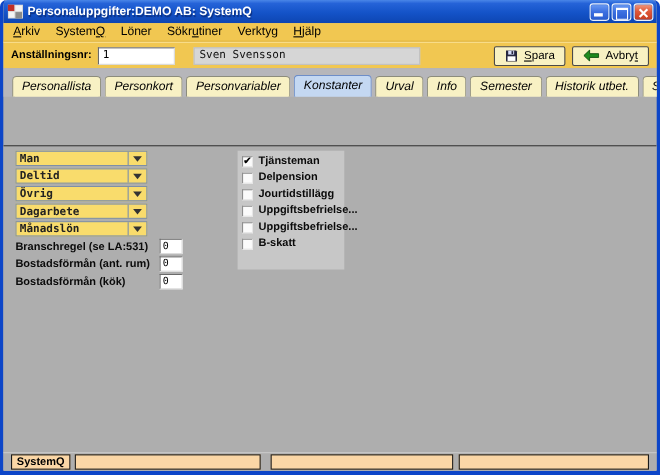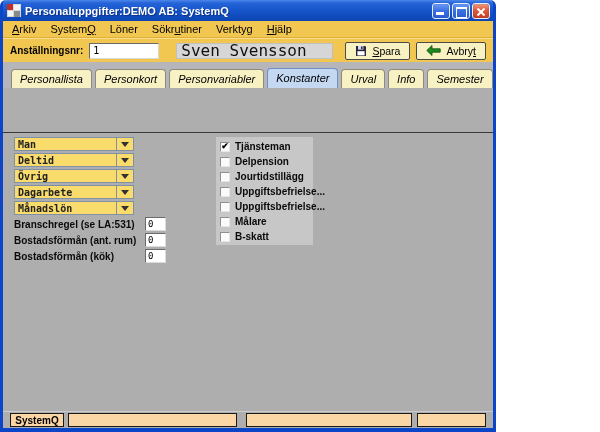--- a/index.html
+++ b/index.html
@@ -1,19 +1,19 @@
 <!DOCTYPE html>
 <html><head>
 <meta charset="utf-8">
 <style>
   * { margin:0; padding:0; box-sizing:border-box; }
   html,body { width:600px; height:432px; background:#fff; font-family:"Liberation Sans", sans-serif; }
 
   .window {
-    width:496px; height:432px;
+    width:600px; height:432px;
     border:3px solid #0C45C8; border-top:0; border-bottom-width:4px;
     border-radius:6px 6px 0 0;
     display:flex; flex-direction:column; overflow:hidden;
     background:#AEAEAE;
   }
 
   
   .titlebar {
     height:21px; flex:0 0 21px;
     background:linear-gradient(180deg,#4A86E8 0%,#2563D8 15%,#1453C8 55%,#0D45B2 100%);
@@ -58,21 +58,21 @@
   }
   .tb-label { font-weight:bold; font-size:10px; white-space:nowrap; }
   .tb-input {
     width:70px; height:16px; background:#fff;
     border:1px solid; border-color:#6A6A6A #D8D8D8 #D8D8D8 #6A6A6A;
     font-family:"DejaVu Sans Mono", monospace; font-size:10px; padding:0 3px; outline:none;
   }
   .tb-name {
     width:206px; height:16px; background:#D6D6D6;
     border:1px solid #C0C0C0;
-    font-family:"DejaVu Sans Mono", monospace; font-size:16px;
+    font-family:"DejaVu Sans Mono", monospace; font-size:10px;
     display:flex; align-items:center; padding:0 4px; margin-left:11px; color:#111;
     white-space:nowrap; overflow:hidden;
   }
   .tb-spacer { flex:1; }
   .tb-btn {
     height:18px; background:#F8F1C2; border:1px solid #4A4A4A; border-radius:2px;
     display:flex; align-items:center; gap:5px; padding:0 9px;
     font-size:10.5px; color:#000; cursor:default; white-space:nowrap;
   }
   .tb-btn svg { flex:0 0 auto; }
@@ -266,24 +266,20 @@
       <div class="chk-row">
         <span class="chk-box"></span>
         <span class="chk-label">Uppgiftsbefrielse...</span>
       </div>
       <div class="chk-row">
         <span class="chk-box"></span>
         <span class="chk-label">Uppgiftsbefrielse...</span>
       </div>
       <div class="chk-row">
         <span class="chk-box"></span>
-        <span class="chk-label">Målare</span>
-      </div>
-      <div class="chk-row">
-        <span class="chk-box"></span>
         <span class="chk-label">B-skatt</span>
       </div>
     </div>
   </div>
 
   <div class="statusbar">
     <div class="status-panel sp1">SystemQ</div>
     <div class="status-panel sp2"></div>
     <div class="status-panel sp3"></div>
     <div class="status-panel sp4"></div>

